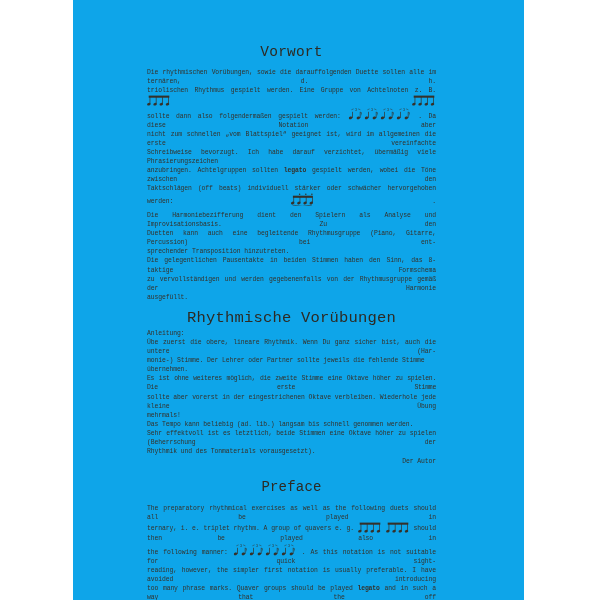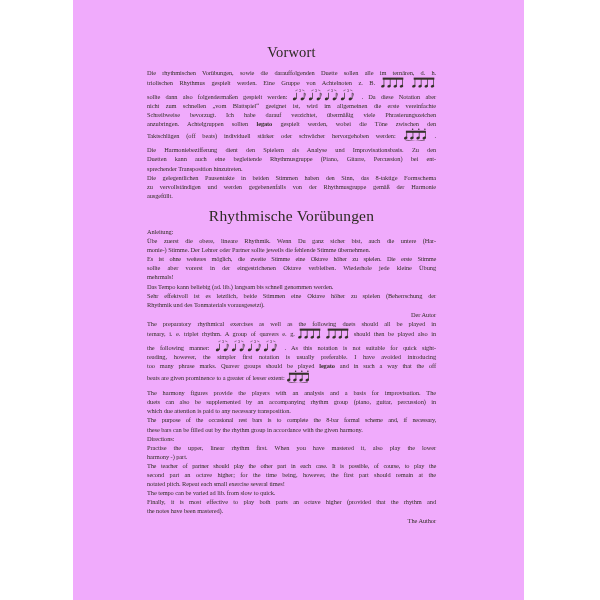--- a/index.html
+++ b/index.html
@@ -2,23 +2,24 @@
 <html><head>
 <meta charset="utf-8">
 <style>
   * { margin:0; padding:0; box-sizing:border-box; }
   html,body { width:600px; height:600px; overflow:hidden; }
   body { background:#ffffff; font-family:"Liberation Serif", serif; }
 
   .page {
     position:absolute; left:73px; top:0;
     width:451px; height:600px;
-    background:#f0abfc;
+    background:#0ea5e9;
     color:#35312a;
     overflow:hidden;
+    font-family:Liberation Mono, monospace;
   }
   .content { position:absolute; left:74px; top:0; width:289px; }
 
   .h { text-align:center; font-weight:400; color:#2d2a23; letter-spacing:.2px; }
   .h-vorwort     { font-size:14.5px; line-height:15px; margin:45px 0 8px; }
   .h-ruebungen   { font-size:15.5px; line-height:16px; margin:8px 0 3px;text-align:center; }
   .h-preface     { font-size:14px;   line-height:15px; margin:14px 0 9px; }
   .h-preparatory { font-size:15.5px; line-height:16px; margin:9px 0 4px; }
 
   .ln {
@@ -122,20 +123,21 @@
     <div class="ln"><span>Übe zuerst die obere, lineare Rhythmik. Wenn Du ganz sicher bist, auch die untere (Har-</span></div>
     <div class="ln l"><span>monie-) Stimme. Der Lehrer oder Partner sollte jeweils die fehlende Stimme übernehmen.</span></div>
     <div class="ln t"><span>Es ist ohne weiteres möglich, die zweite Stimme eine Oktave höher zu spielen. Die erste Stimme</span></div>
     <div class="ln"><span>sollte aber vorerst in der eingestrichenen Oktave verbleiben. Wiederhole jede kleine Übung</span></div>
     <div class="ln l"><span>mehrmals!</span></div>
     <div class="ln l"><span>Das Tempo kann beliebig (ad. lib.) langsam bis schnell genommen werden.</span></div>
     <div class="ln"><span>Sehr effektvoll ist es letztlich, beide Stimmen eine Oktave höher zu spielen (Beherrschung der</span></div>
     <div class="ln l"><span>Rhythmik und des Tonmaterials vorausgesetzt).</span></div>
     <div class="ln sig"><span>Der Autor</span></div>
 
+    <div class="h h-preface">Preface</div>
 
     <div class="ln"><span>The preparatory rhythmical exercises as well as the following duets should all be played in</span></div>
     <div class="ln"><span>ternary, i. e. triplet rhythm. A group of quavers e. g.</span> <svg class="mn" width="24" height="11" viewBox="0 0 24 11">
           <use href="#qgroup"></use>
         </svg> <svg class="mn" width="24" height="11" viewBox="0 0 24 11">
           <use href="#qgroup"></use>
         </svg> <span>should then be played also in</span></div>
     <div class="ln"><span>the following manner:</span> <svg class="mn mn3" width="16" height="13" viewBox="0 0 16 13">
           <use href="#tpair"></use>
         </svg><svg class="mn mn3" width="16" height="13" viewBox="0 0 16 13">

